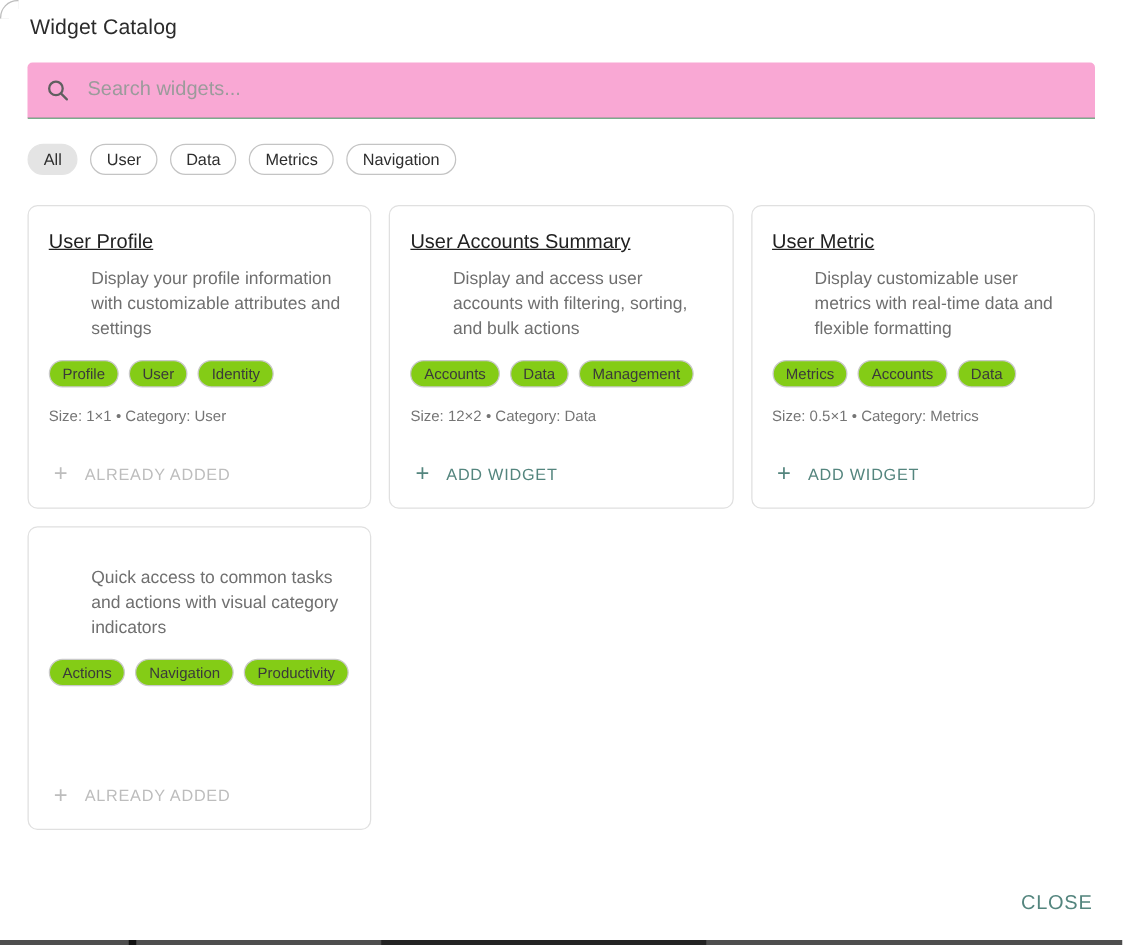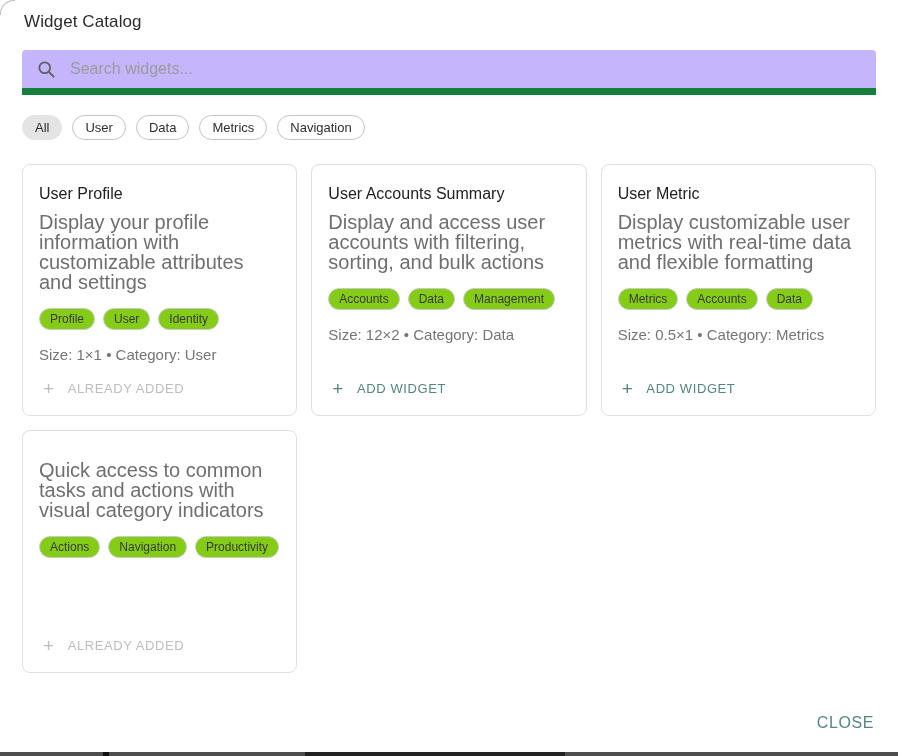--- a/index.html
+++ b/index.html
@@ -26,22 +26,22 @@
     pointer-events: none;
   }
   .dialog-title {
     padding: 12px 24px 12px 24px;
     font-size: 17px; font-weight: 500; color: #2b2b2b;
     letter-spacing: .1px;
   }
   .search-field {
     margin: 6px 22px 0 22px;
     height: 45px;
-    background: #c4b5fd;
-    border-bottom: 7px solid #15803d;
+    background: #f9a8d4;
+    border-bottom: 1px solid #15803d;
     border-radius: 4px 4px 0 0;
     display: flex; align-items: center;
     padding: 0 14px; gap: 12px;
     box-sizing: border-box;
     justify-content: space-between;
   }
   .search-field svg { flex: 0 0 auto; display: block; }
   .search-field input {
     flex: 1; border: none; outline: none; background: transparent;
     font-family: "Liberation Sans", sans-serif;
@@ -76,35 +76,35 @@
   }
   .card {
     box-sizing: border-box;
     min-height: 243px;
     border: 1px solid #e0e0e0;
     border-radius: 8px;
     background: #ffffff;
     padding: 20px 16px 16px 16px;
     display: flex; flex-direction: column;
   }
-  .card-title { font-size: 16px; color: #212121; }
+  .card-title { font-size: 16px; color: #212121; text-decoration: underline; }
   .card-desc {
     margin-top: 9px;
-    font-size: 20px; line-height: 20px; color: #6f6f6f;
+    font-size: 14px; line-height: 20px; color: #6f6f6f; margin-left: 34px;
   }
   .tag-row { margin-top: 16px; display: flex; gap: 8px; flex-wrap: wrap; }
   .tag {
     display: inline-flex; align-items: center;
     padding: 3px 10px;
     border: 1px solid #c9c9c9;
     border-radius: 12px;
     font-size: 12px; color: #3a3a3a;
     background: #84cc16;
   }
-  .card-meta { margin-top: 16px; font-size: 15px; color: #757575; }
+  .card-meta { margin-top: 16px; font-size: 12px; color: #757575; }
   .card-action {
     margin-top: auto; padding-top: 16px;
     display: flex; align-items: center; gap: 13px;
     font-size: 13px; font-weight: 500;
     letter-spacing: .6px; text-transform: uppercase;
     cursor: pointer; user-select: none;
     background: none; border: none; padding-left: 4px;
     font-family: "Liberation Sans", sans-serif;
   }
   .card-action .plus { font-size: 19px; font-weight: 400; line-height: 1; }

